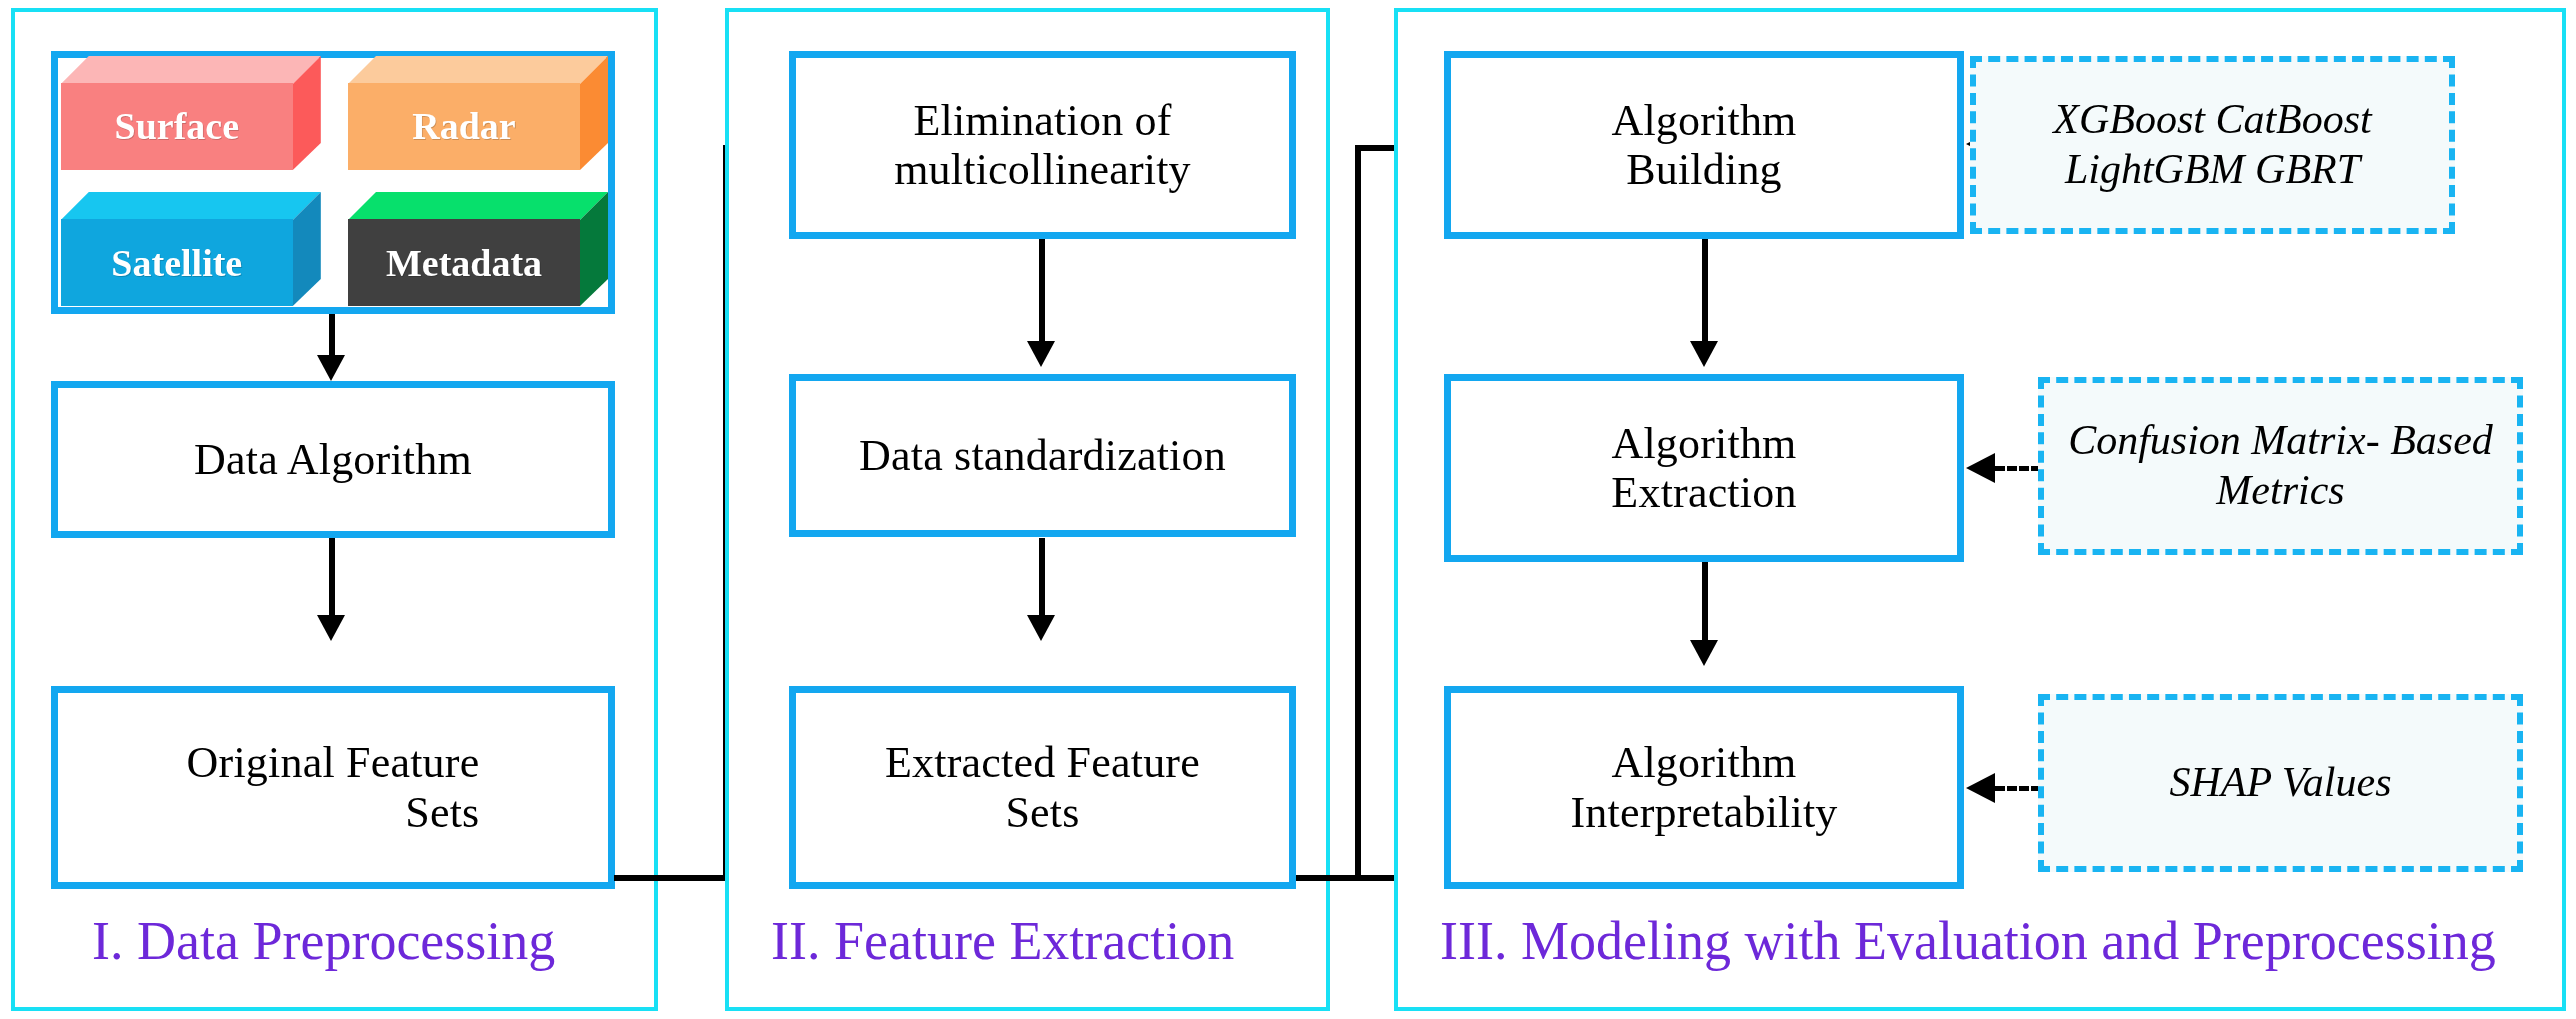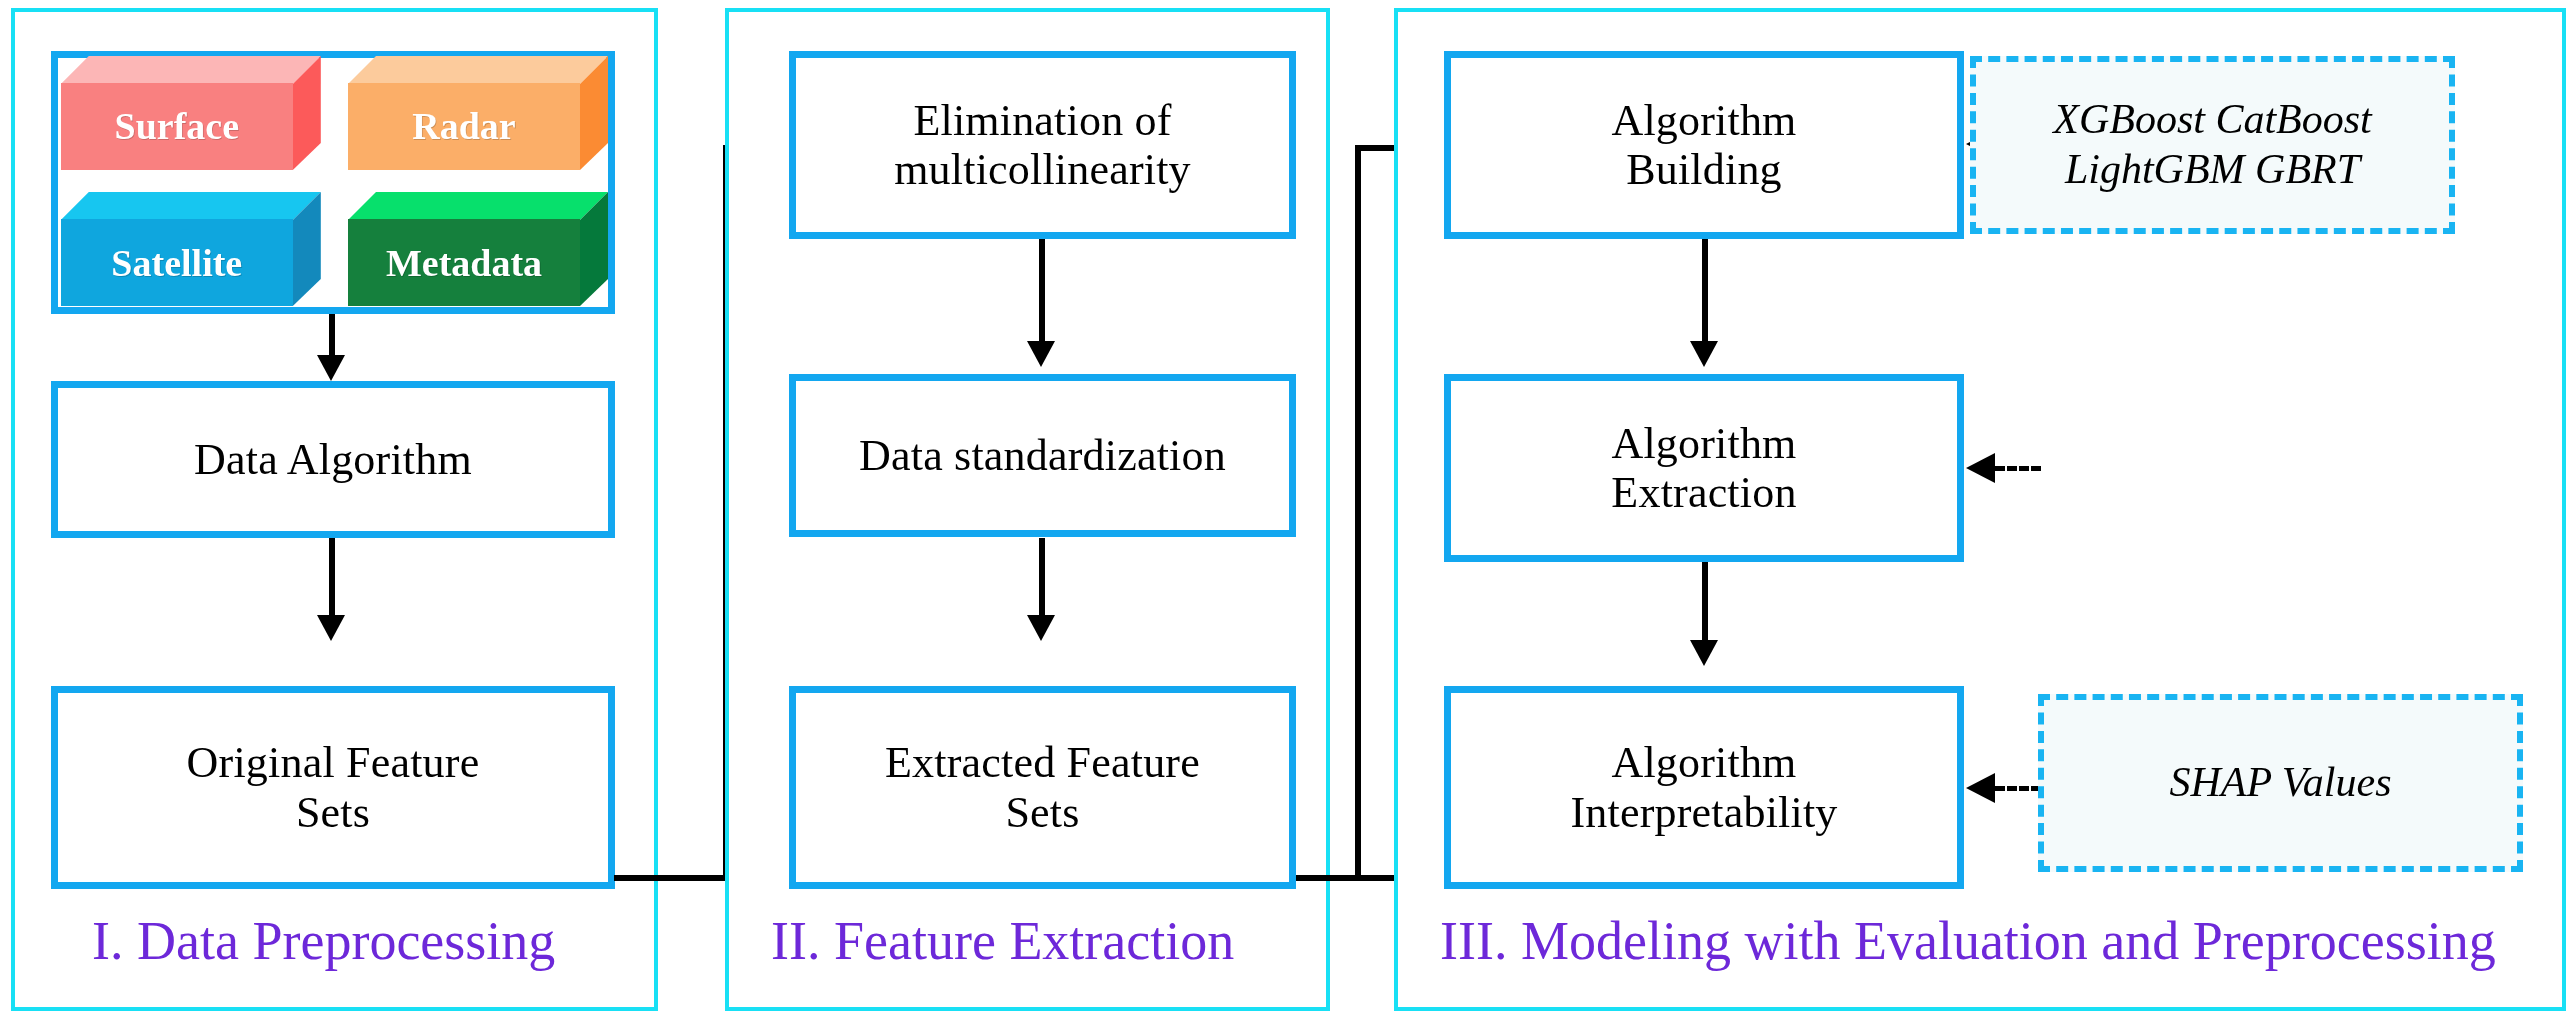--- a/index.html
+++ b/index.html
@@ -131,37 +131,37 @@
       <div class="face-front" style="width:232px;height:87px;background:#0FA6DE;">
         <span>Satellite</span>
       </div>
     </div>
 
     <div class="block" style="left:297px; top:141px; width:260px; height:114px;">
       <div class="face-top" style="width:260px;height:28px;background:#07E06C;
                   clip-path:polygon(28px 0,260px 0,232px 28px,0 28px);"></div>
       <div class="face-side" style="width:28px;height:114px;background:#05793B;
                   clip-path:polygon(28px 0,28px 87px,0 114px,0 28px);"></div>
-      <div class="face-front" style="width:232px;height:87px;background:#15803d;">
+      <div class="face-front" style="width:232px;height:87px;background:#404040;">
         <span>Metadata</span>
       </div>
     </div>
   </div>
 
   <div class="seg vseg" style="left:329px; top:314px; height:45px;"></div>
   <div class="arrow-down" style="left:317px; top:355px;"></div>
 
   <div class="pbox" style="left:51px; top:381px; width:564px; height:157px;">
     <span>Data Algorithm</span>
   </div>
 
   <div class="seg vseg" style="left:329px; top:538px; height:82px;"></div>
   <div class="arrow-down" style="left:317px; top:615px;"></div>
 
-  <div class="pbox" style="left:51px; top:686px; width:564px; height:203px;">
+  <div class="pbox" style="left:51px; top:686px; width:564px; height:203px;text-align:right;">
     <div>
       <span>Original Feature</span>
       <span>Sets</span>
     </div>
   </div>
 
   <div class="caption" style="left:92px; top:910px;">I. Data Preprocessing</div>
 
   <div class="hseg" style="position:absolute;left:614px; top:875px; width:114px;background:#000;"></div>
   <div class="seg vseg" style="left:723px; top:145px; height:735px;"></div>
@@ -239,20 +239,26 @@
   <div class="arrow-left" style="left:1966px; top:773px;"></div>
   <div class="dashline" style="left:1995px; top:786px; width:46px;"></div>
 
   <div class="dbox" style="left:1970px; top:56px; width:485px; height:178px;">
     <div>
       <span>XGBoost  CatBoost</span>
       <span>LightGBM GBRT</span>
     </div>
   </div>
 
+  <div class="dbox" style="left:2038px; top:377px; width:485px; height:178px;">
+    <div>
+      <span>Confusion Matrix-</span>
+      <span>Based Metrics</span>
+    </div>
+  </div>
 
   <div class="dbox" style="left:2038px; top:694px; width:485px; height:178px;">
     <div>
       <span>SHAP Values</span>
     </div>
   </div>
 
   <div class="caption" style="left:1440px; top:910px;">III. Modeling with Evaluation and Preprocessing</div>
 
 </div>

